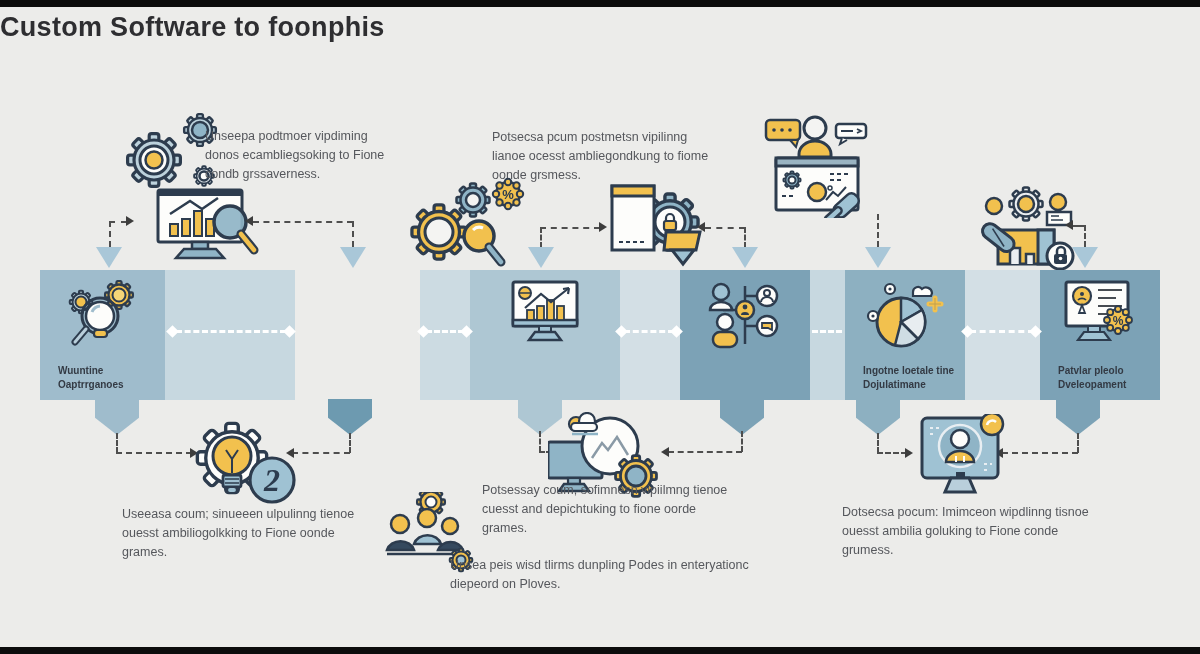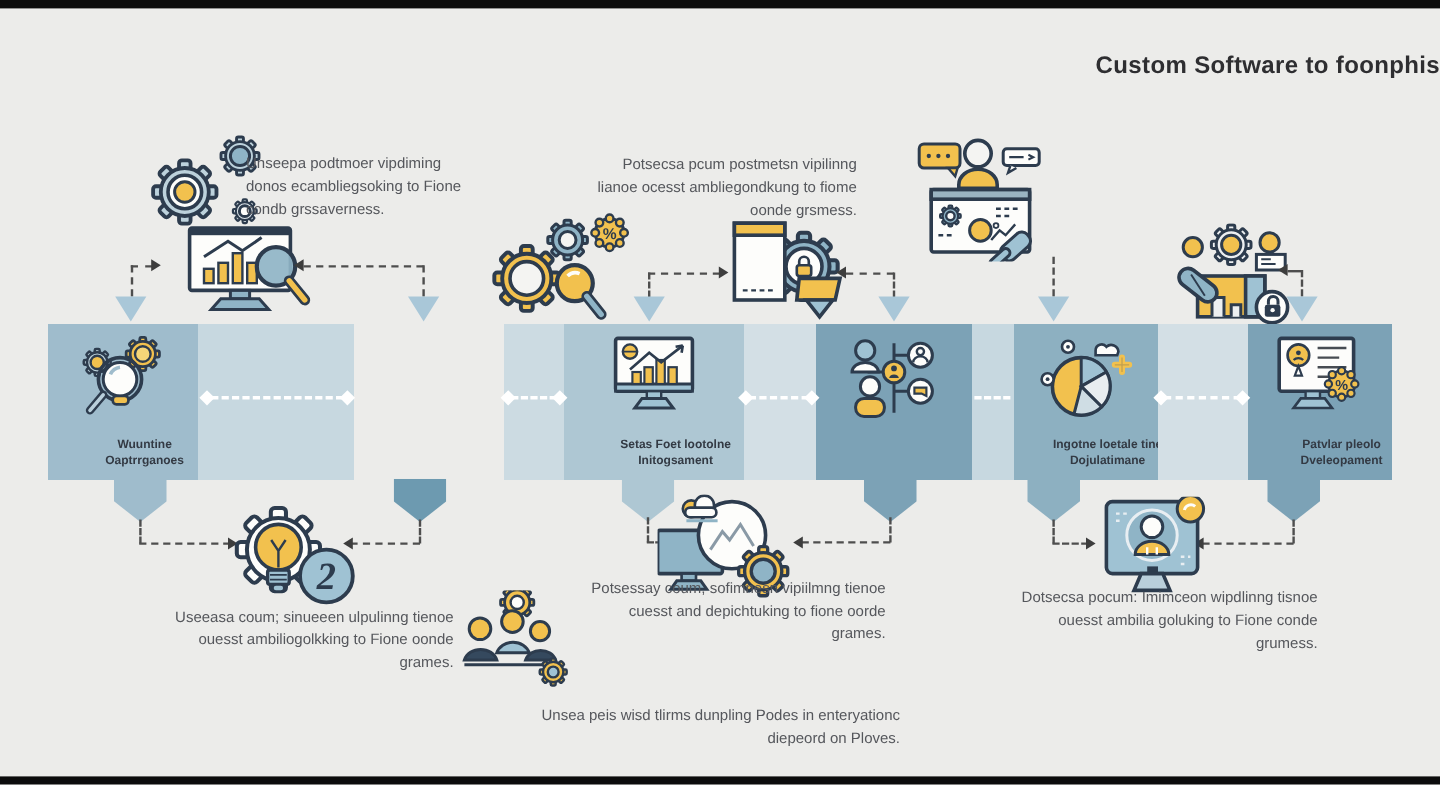--- a/index.html
+++ b/index.html
@@ -1,33 +1,33 @@
 <!DOCTYPE html>
 <html><head>
 <meta charset="utf-8">
 <style>
   html,body{margin:0;padding:0;background:#d8d8d6;}
   .canvas{position:relative;width:1200px;height:654px;background:#ececea;overflow:hidden;
           font-family:"Liberation Sans",sans-serif;}
   .bar{position:absolute;left:0;width:1200px;background:#0c0c0c;}
-  .title{position:absolute;left:0;right:0;top:12px;text-align:right;
-         font-size:20px;font-weight:bold;color:#2e2e31;line-height:1.16;letter-spacing:.3px;margin-top:32px;}
+  .title{position:absolute;left:0;right:0;top:12px;text-align:left;
+         font-size:27px;font-weight:bold;color:#2e2e31;line-height:1.16;letter-spacing:.3px;}
   .note{position:absolute;font-size:12.5px;color:#55575c;line-height:1.5;}
-  .center{text-align:right;}
+  .center{text-align:left;}
   .dash-h{position:absolute;border-top:2px dashed #4e4e4e;}
   .dash-v{position:absolute;border-left:2px dashed #4e4e4e;}
   .ah{position:absolute;width:0;height:0;border-top:5px solid transparent;border-bottom:5px solid transparent;}
   .ah-r{border-left:8px solid #3d3d3d;}
   .ah-l{border-right:8px solid #3d3d3d;}
   .tri{position:absolute;width:0;height:0;border-left:13px solid transparent;
        border-right:13px solid transparent;border-top:21px solid #a9c7d8;}
   .band{position:absolute;left:40px;top:270px;width:1120px;height:130px;}
   .seg{position:absolute;top:0;height:130px;display:flex;flex-direction:column;align-items:center;}
   .seg .ic{margin-top:10px;}
-  .step-label{margin-top:auto;margin-bottom:9px;text-align:center;font-size:10px;font-weight:bold;
+  .step-label{margin-top:auto;margin-bottom:9px;font-size:10px;font-weight:bold;
               color:#333a44;line-height:1.35;width:100%;margin-left:36px;}
   .tab{position:absolute;width:44px;height:36px;
        clip-path:polygon(0 0,100% 0,100% 52%,50% 100%,0 52%);}
   .wdash{position:absolute;border-top:3px dashed #ffffff;}
   .diamond{position:absolute;width:9px;height:9px;background:#fff;transform:rotate(45deg);}
   .icon{position:absolute;}
 </style>
 </head>
 <body>
 
@@ -237,24 +237,20 @@
         <rect x="32" y="26" width="7" height="14" fill="#f2c14e" stroke="#2d3c4e" stroke-width="1.8"></rect>
         <rect x="42" y="20" width="7" height="20" fill="#f2c14e" stroke="#2d3c4e" stroke-width="1.8"></rect>
         <rect x="52" y="26" width="7" height="14" fill="#f2c14e" stroke="#2d3c4e" stroke-width="1.8"></rect>
         <polyline points="20,28 36,14 46,22 64,8" fill="none" stroke="#2d3c4e" stroke-width="2.2"></polyline>
         <path d="M64 8 l-6 1 m6 -1 l-1 6" stroke="#2d3c4e" stroke-width="2.2" fill="none"></path>
         <circle cx="20" cy="13" r="6" fill="#f2c14e" stroke="#2d3c4e" stroke-width="2"></circle>
         <path d="M14 13 h12" stroke="#2d3c4e" stroke-width="1.5"></path>
         <rect x="34" y="46" width="12" height="6" fill="#9fc2d3" stroke="#2d3c4e" stroke-width="2"></rect>
         <path d="M30 52 h20 l6 8 h-32 z" fill="#9fc2d3" stroke="#2d3c4e" stroke-width="2.5"></path>
       </svg>
-      <div class="step-label">
-        <div>Setas Foet lootolne</div>
-          <div>Initogsament</div>
-      </div>
     </div>
 
     <div class="seg" style="left:580px;width:60px;background:#d3dfe5"></div>
 
     <div class="seg" style="left:640px;width:130px;background:#7ca2b6">
       <svg class="ic" width="80" height="70" viewBox="0 0 80 70">
         <path d="M40 6 V64 M40 16 H62 M40 46 H62 M40 30 H18" stroke="#2d3c4e" stroke-width="2.5" fill="none"></path>
         <circle cx="16" cy="12" r="8" fill="#9fc2d3" stroke="#2d3c4e" stroke-width="2.5"></circle>
         <path d="M5 30 a11 8 0 0 1 22 0 z" fill="#fdfdfb" stroke="#2d3c4e" stroke-width="2.5"></path>
         <circle cx="40" cy="30" r="9" fill="#f2c14e" stroke="#2d3c4e" stroke-width="2.5"></circle>
@@ -409,16 +405,16 @@
     <path d="M38 42 v6 M46 42 v6" stroke="#fdfdfb" stroke-width="2"></path>
     <path d="M12 14 h10 M12 20 h6 M66 50 h8 M66 56 h5" stroke="#e8eef2" stroke-width="2" stroke-dasharray="3 3"></path>
     <rect x="38" y="58" width="9" height="5" fill="#2d3c4e"></rect>
     <path d="M33 64 h18 l6 14 h-30 z" fill="#b9cfdb" stroke="#2d3c4e" stroke-width="3"></path>
     <circle cx="74" cy="10" r="11" fill="#f2c14e" stroke="#2d3c4e" stroke-width="2.5"></circle>
     <path d="M69 11 a5.5 5.5 0 0 1 9 -3" stroke="#fdfdfb" stroke-width="2.5" fill="none"></path>
   </svg>
 
   <div class="note center" style="left:122px;top:505px;width:256px">Useeasa coum; sinueeen ulpulinng tienoe ouesst ambiliogolkking to Fione oonde grames.</div>
   <div class="note center" style="left:482px;top:481px;width:256px">Potsessay coum, sofimnesn vipiilmng tienoe cuesst and depichtuking to fione oorde grames.</div>
-  <div class="note center" style="left:842px;top:489px;width:256px">Dotsecsa pocum: Imimceon wipdlinng tisnoe ouesst ambilia goluking to Fione conde grumess.</div>
-  <div class="note center" style="left:450px;top:587px;width:300px">Unsea peis wisd tlirms dunpling Podes in enteryationc diepeord on Ploves.</div>
+  <div class="note center" style="left:842px;top:503px;width:256px">Dotsecsa pocum: Imimceon wipdlinng tisnoe ouesst ambilia goluking to Fione conde grumess.</div>
+  <div class="note center" style="left:450px;top:556px;width:300px">Unsea peis wisd tlirms dunpling Podes in enteryationc diepeord on Ploves.</div>
 
 </div>
 
 </body></html>

